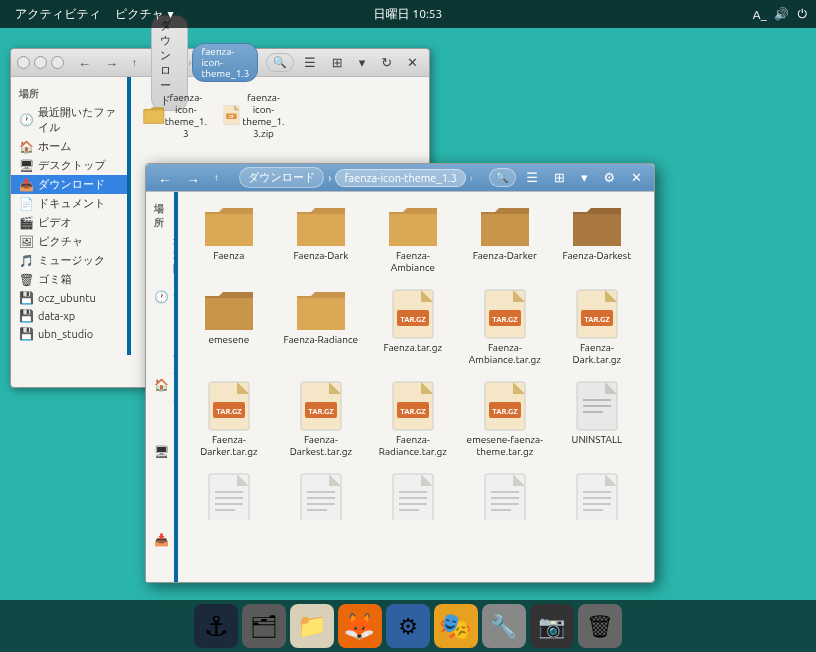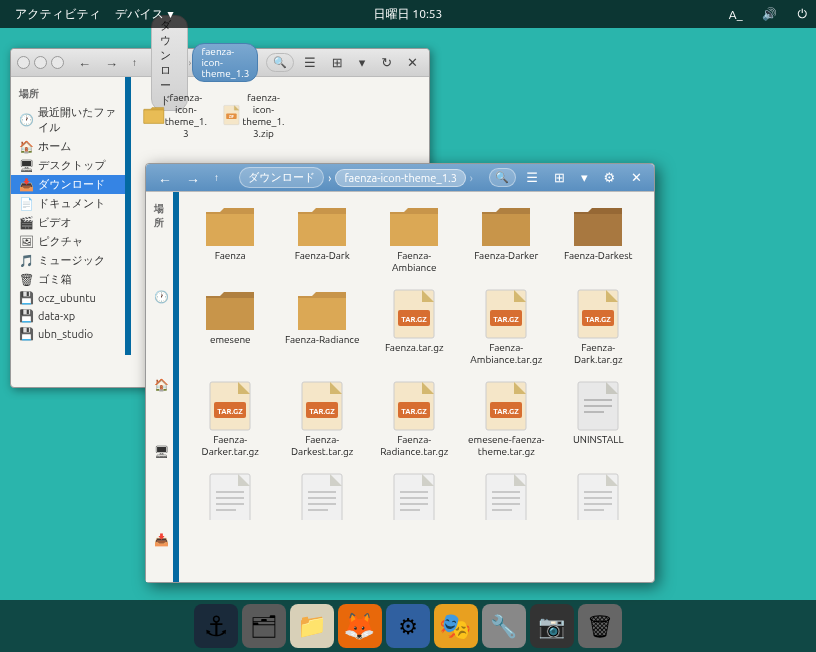--- a/index.html
+++ b/index.html
@@ -37,21 +37,21 @@
     .top-panel-center {
       position: absolute;
       left: 50%;
       transform: translateX(-50%);
       color: white;
       font-size: 12px;
     }
     .top-panel-right {
       display: flex;
       align-items: center;
-      gap: 20px;
+      gap: 8px;
       color: white;
       font-size: 12px;
     }
     .activities-btn {
       background: none;
       border: none;
       color: white;
       font-size: 12px;
       cursor: pointer;
       padding: 2px 6px;
@@ -159,21 +159,21 @@
     }
 
     
     .window-content {
       display: flex;
       height: calc(100% - 60px);
     }
     .sidebar {
       width: 120px;
       background: #f5f4f0;
-      border-right: 6px solid #0369a1;
+      border-right: 4px solid #0369a1;
       overflow-y: auto;
       padding: 4px 0;
     }
     .sidebar-section-title {
       font-size: 10px;
       color: #666;
       font-weight: bold;
       padding: 6px 8px 2px;
     }
     .sidebar-item {
@@ -282,21 +282,21 @@
       justify-content: center;
       font-size: 28px;
     }
   </style>
 </head>
 <body>
 
 <div class="top-panel">
   <div class="top-panel-left">
     <button class="activities-btn">アクティビティ</button>
-    <button class="app-menu">デバイス ▾</button>
+    <button class="app-menu">ピクチャ ▾</button>
   </div>
   <div class="top-panel-center">日曜日 10:53</div>
   <div class="top-panel-right">
     <span>A_</span>
     <span>🔊</span>
     <span>⏻</span>
   </div>
 </div>
 
 <div class="desktop">

